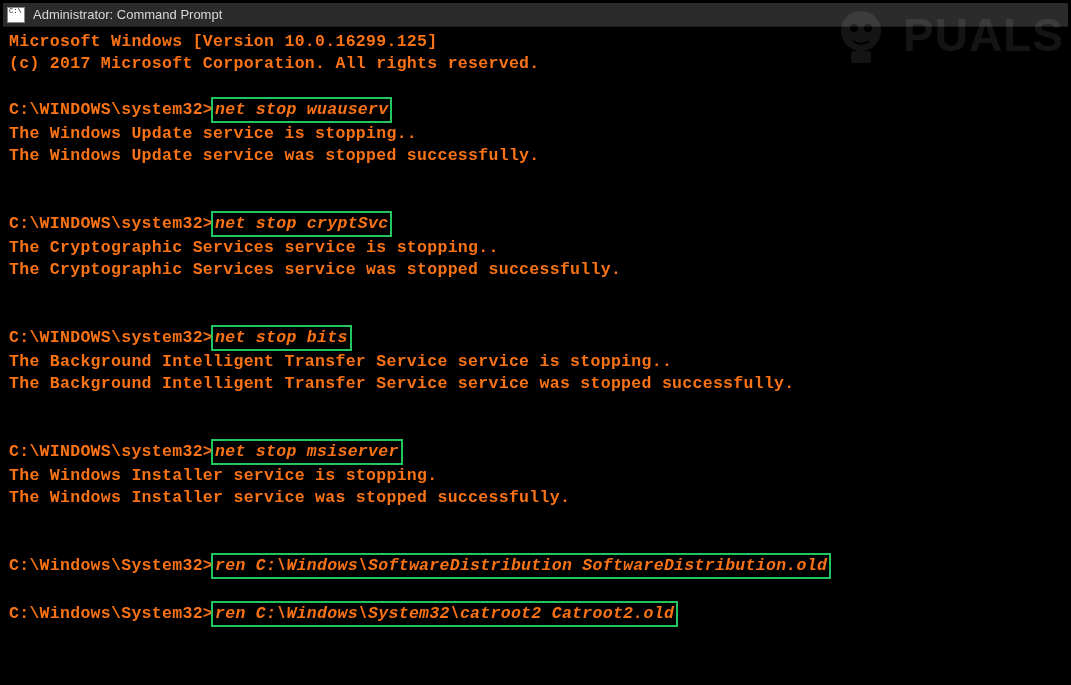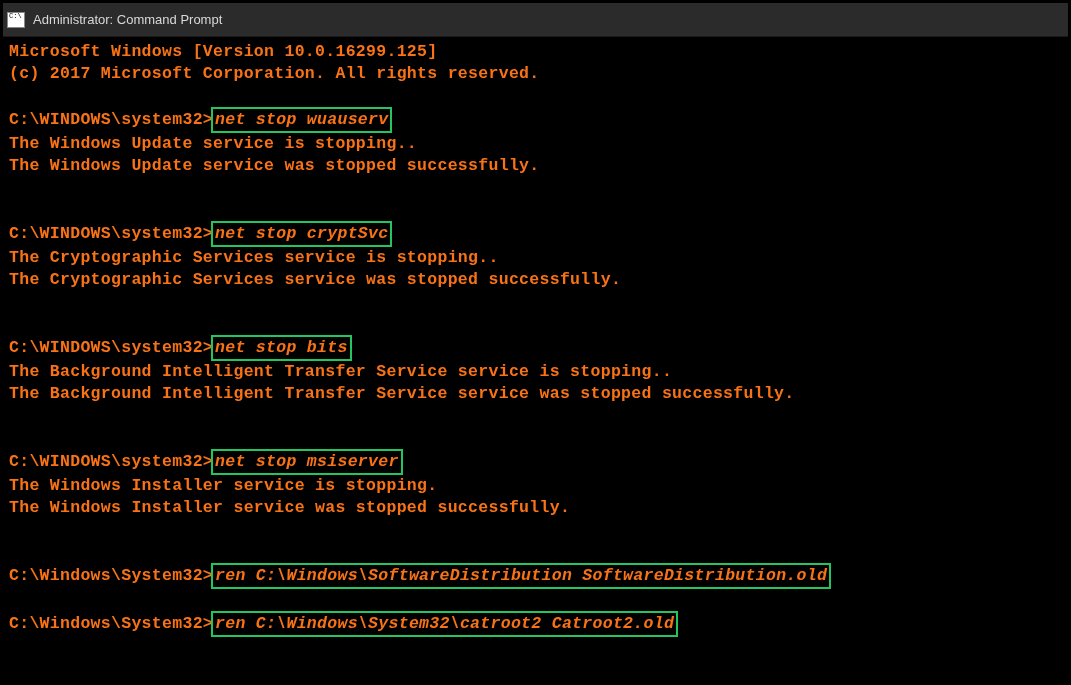--- a/index.html
+++ b/index.html
@@ -15,21 +15,21 @@
       font-family: Consolas, 'Courier New', monospace;
     }
     .outer-border {
       width: 1071px;
       height: 685px;
       border: 3px solid #000;
       background: #000;
       position: relative;
     }
     .title-bar {
-      height: 34px;
+      height: 24px;
       background: #2b2b2b;
       display: flex;
       align-items: center;
       padding: 0 4px;
       border-bottom: 1px solid #1a1a1a;
     }
     .cmd-icon {
       width: 18px;
       height: 16px;
       background: #fff;
@@ -104,14 +104,26 @@
 
 <div class="outer-border">
 
   <div class="title-bar">
     <span class="cmd-icon"></span>
     <span class="title-text">Administrator: Command Prompt</span>
   </div>
 
   <div class="terminal" id="terminal"><div class="terminal-line">Microsoft Windows [Version 10.0.16299.125]</div><div class="terminal-line">(c) 2017 Microsoft Corporation. All rights reserved.</div><div class="terminal-line">&nbsp;</div><div class="terminal-line"><span>C:\WINDOWS\system32&gt;</span><span class="highlight">net stop wuauserv</span></div><div class="terminal-line">The Windows Update service is stopping..</div><div class="terminal-line">The Windows Update service was stopped successfully.</div><div class="terminal-line">&nbsp;</div><div class="terminal-line">&nbsp;</div><div class="terminal-line"><span>C:\WINDOWS\system32&gt;</span><span class="highlight">net stop cryptSvc</span></div><div class="terminal-line">The Cryptographic Services service is stopping..</div><div class="terminal-line">The Cryptographic Services service was stopped successfully.</div><div class="terminal-line">&nbsp;</div><div class="terminal-line">&nbsp;</div><div class="terminal-line"><span>C:\WINDOWS\system32&gt;</span><span class="highlight">net stop bits</span></div><div class="terminal-line">The Background Intelligent Transfer Service service is stopping..</div><div class="terminal-line">The Background Intelligent Transfer Service service was stopped successfully.</div><div class="terminal-line">&nbsp;</div><div class="terminal-line">&nbsp;</div><div class="terminal-line"><span>C:\WINDOWS\system32&gt;</span><span class="highlight">net stop msiserver</span></div><div class="terminal-line">The Windows Installer service is stopping.</div><div class="terminal-line">The Windows Installer service was stopped successfully.</div><div class="terminal-line">&nbsp;</div><div class="terminal-line">&nbsp;</div><div class="terminal-line"><span>C:\Windows\System32&gt;</span><span class="highlight">ren C:\Windows\SoftwareDistribution SoftwareDistribution.old</span></div><div class="terminal-line">&nbsp;</div><div class="terminal-line"><span>C:\Windows\System32&gt;</span><span class="highlight">ren C:\Windows\System32\catroot2 Catroot2.old</span></div></div>
 
+  <div class="watermark">
+    <span class="watermark-logo">
+      <svg viewBox="0 0 64 64" width="64" height="64">
+        <circle cx="32" cy="28" r="20" fill="#fff"></circle>
+        <rect x="22" y="48" width="20" height="12" rx="3" fill="#fff"></rect>
+        <circle cx="25" cy="25" r="4" fill="#000"></circle>
+        <circle cx="39" cy="25" r="4" fill="#000"></circle>
+        <path d="M24 38 Q32 44 40 38" stroke="#000" stroke-width="2" fill="none"></path>
+      </svg>
+    </span>
+    <span class="watermark-text">PUALS</span>
+  </div>
 
 </div>
 
 </body></html>

